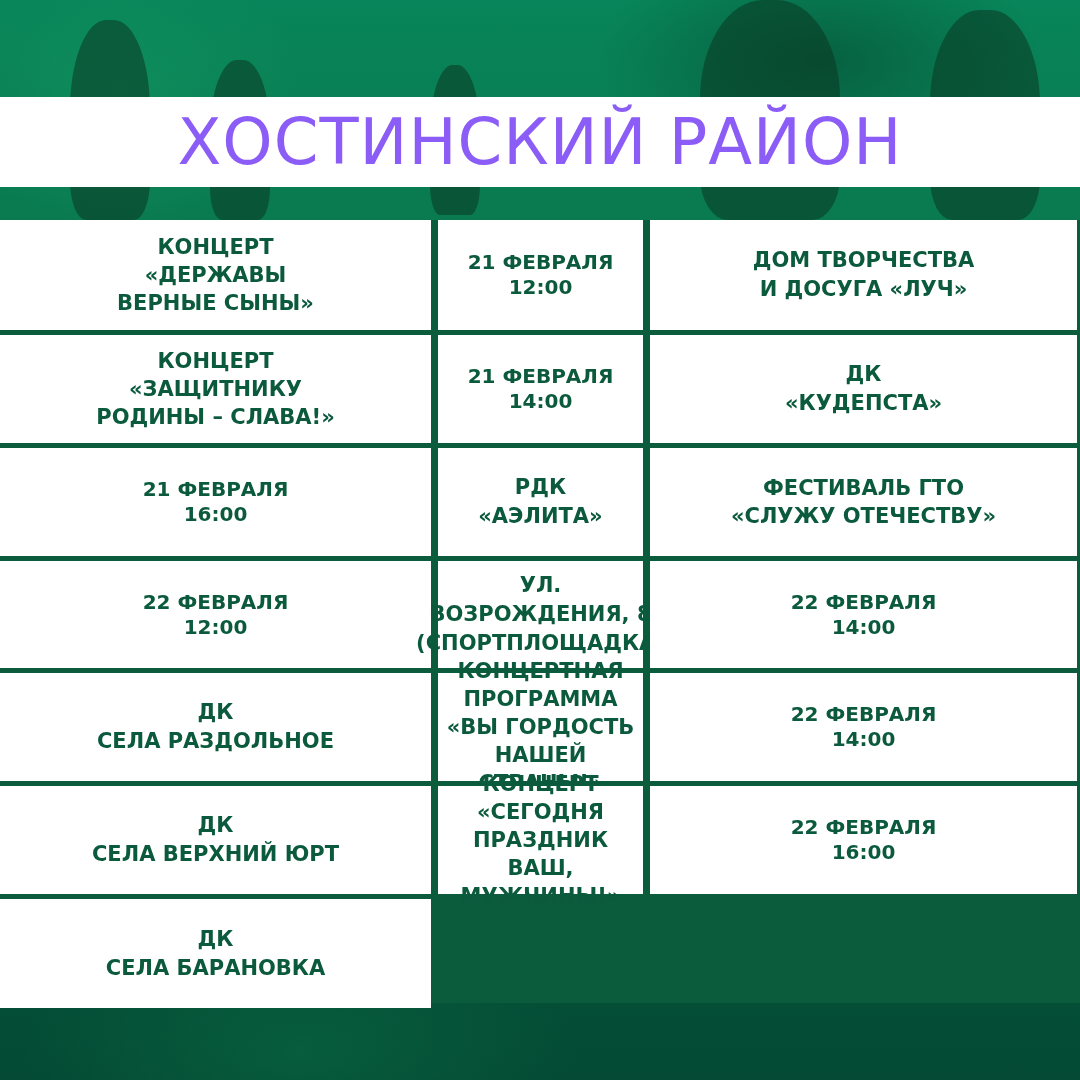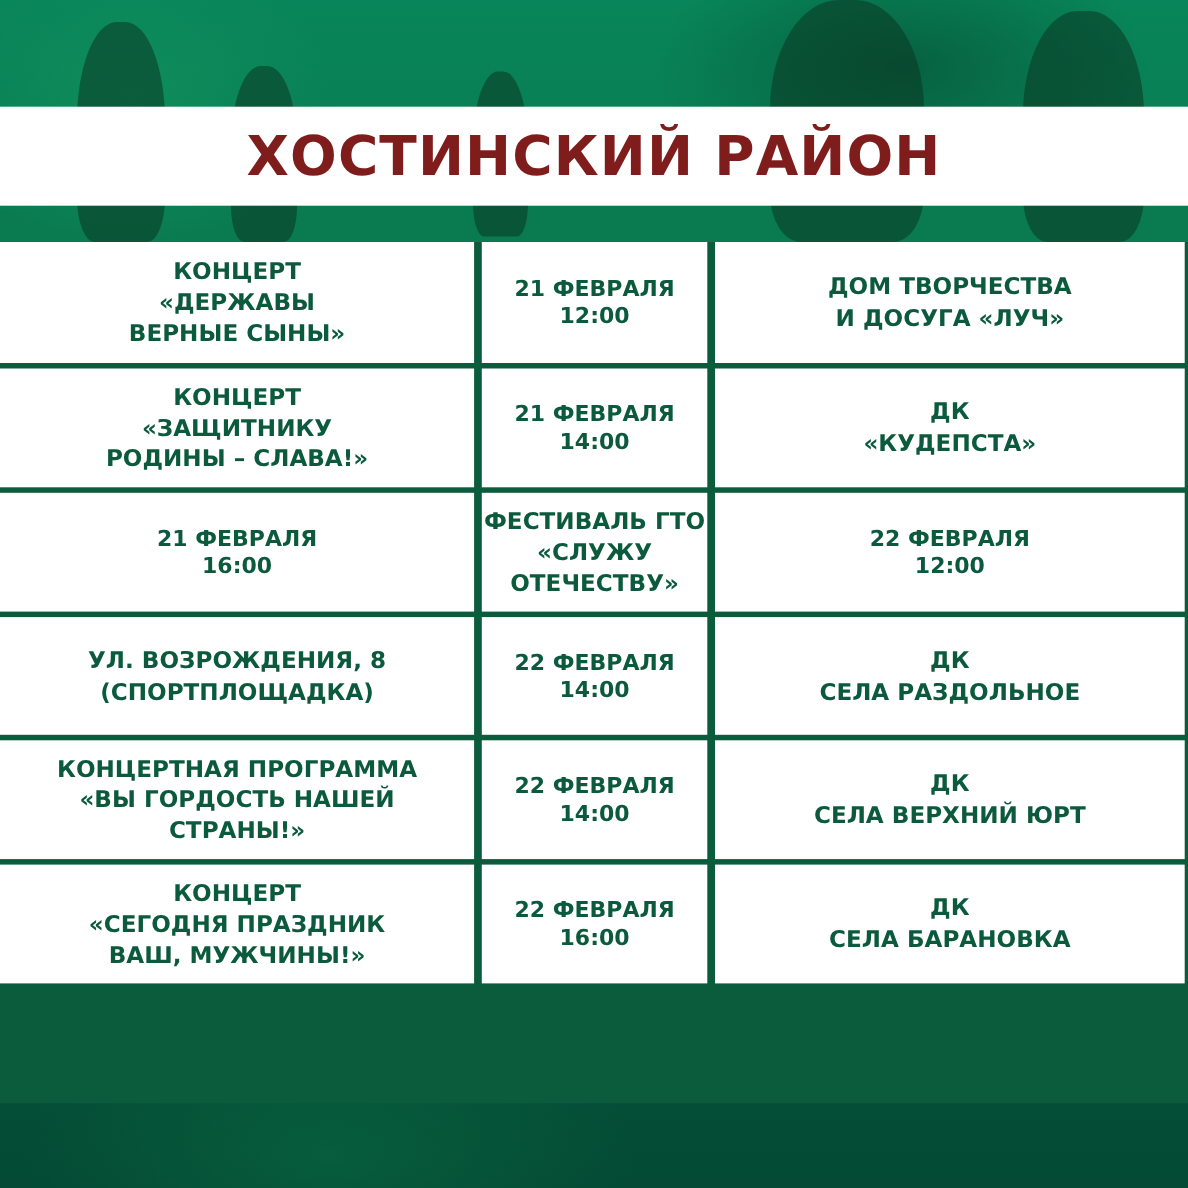--- a/index.html
+++ b/index.html
@@ -13,21 +13,21 @@
       linear-gradient(180deg, #08855a 0%, #0a7a50 20%, #066441 55%, #04543a 80%, #044a34 100%);
   }
   .silhouette {
     position: absolute; background: rgba(10,55,35,0.55); border-radius: 45% 45% 20% 20%;
   }
   .title-banner {
     position: absolute; left: 0; top: 97px; width: 1080px; height: 90px;
     background: #ffffff; display: flex; align-items: center; justify-content: center;
   }
   .title-text {
-    color: #7f1d1d; font-weight: bold; font-size: 50px; letter-spacing: 1px;
+    color: #8b5cf6; font-weight: normal; font-size: 64px; letter-spacing: 1px;
     font-family: "DejaVu Sans", sans-serif;
   }
   .table {
     position: absolute; left: 0; top: 220px; width: 1037px;
     display: grid;
     grid-template-columns: 431px 205px 427px;
     column-gap: 7px;
     row-gap: 5px;
   }
   .table-bg {
@@ -71,20 +71,22 @@
   <div class="cell event">КОНЦЕРТ
 «ЗАЩИТНИКУ
 РОДИНЫ – СЛАВА!»</div>
   <div class="cell date">21 ФЕВРАЛЯ
 14:00</div>
   <div class="cell place">ДК
 «КУДЕПСТА»</div>
 
   <div class="cell date">21 ФЕВРАЛЯ
 16:00</div>
+  <div class="cell place">РДК
+«АЭЛИТА»</div>
 
   <div class="cell event">ФЕСТИВАЛЬ ГТО
 «СЛУЖУ ОТЕЧЕСТВУ»</div>
   <div class="cell date">22 ФЕВРАЛЯ
 12:00</div>
   <div class="cell place">УЛ. ВОЗРОЖДЕНИЯ, 8
 (СПОРТПЛОЩАДКА)</div>
 
   <div class="cell date">22 ФЕВРАЛЯ
 14:00</div>

